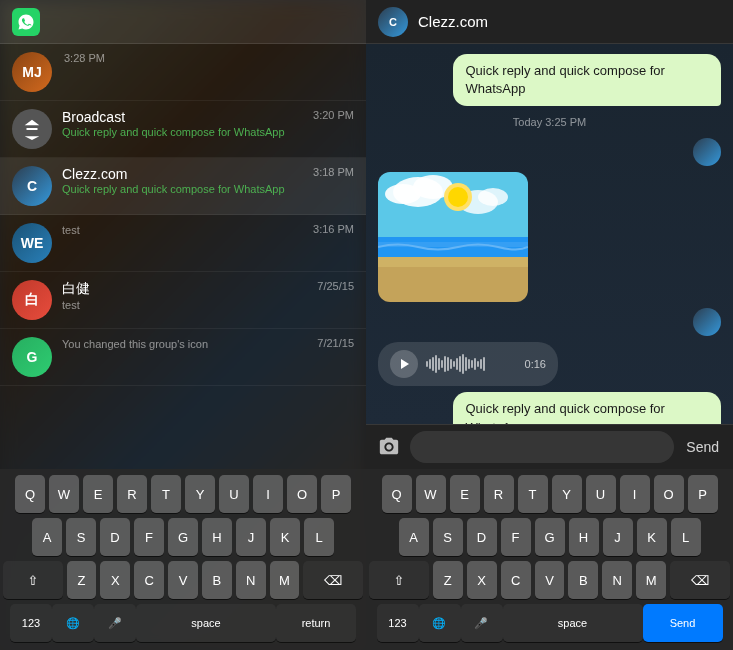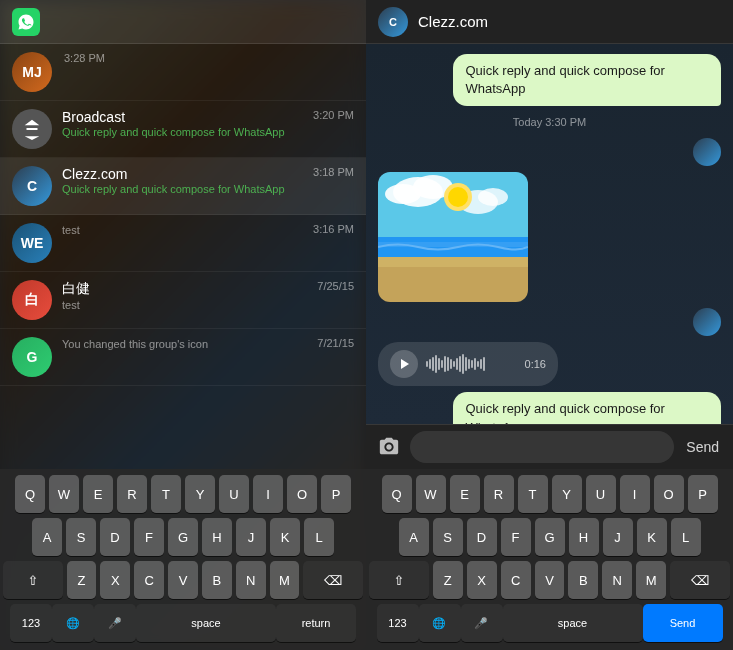--- a/index.html
+++ b/index.html
@@ -541,21 +541,21 @@
 
   <div class="chat-header">
     <div class="chat-header-avatar">C</div>
     <div class="chat-header-name">Clezz.com</div>
   </div>
 
   <div class="messages-area">
 
     <div class="message-bubble message-sent">Quick reply and quick compose for WhatsApp</div>
 
-    <div class="date-divider">Today 3:30 PM</div>
+    <div class="date-divider">Today 3:25 PM</div>
 
     <div class="message-avatar-row">
       <div class="msg-avatar"></div>
       <div class="media-message">
         <svg class="beach-scene" viewBox="0 0 150 130">
 
           <rect width="150" height="80" fill="#5bc8e8"></rect>
 
           <ellipse cx="40" cy="20" rx="25" ry="15" fill="white" opacity="0.9"></ellipse>
           <ellipse cx="55" cy="15" rx="20" ry="12" fill="white" opacity="0.9"></ellipse>

